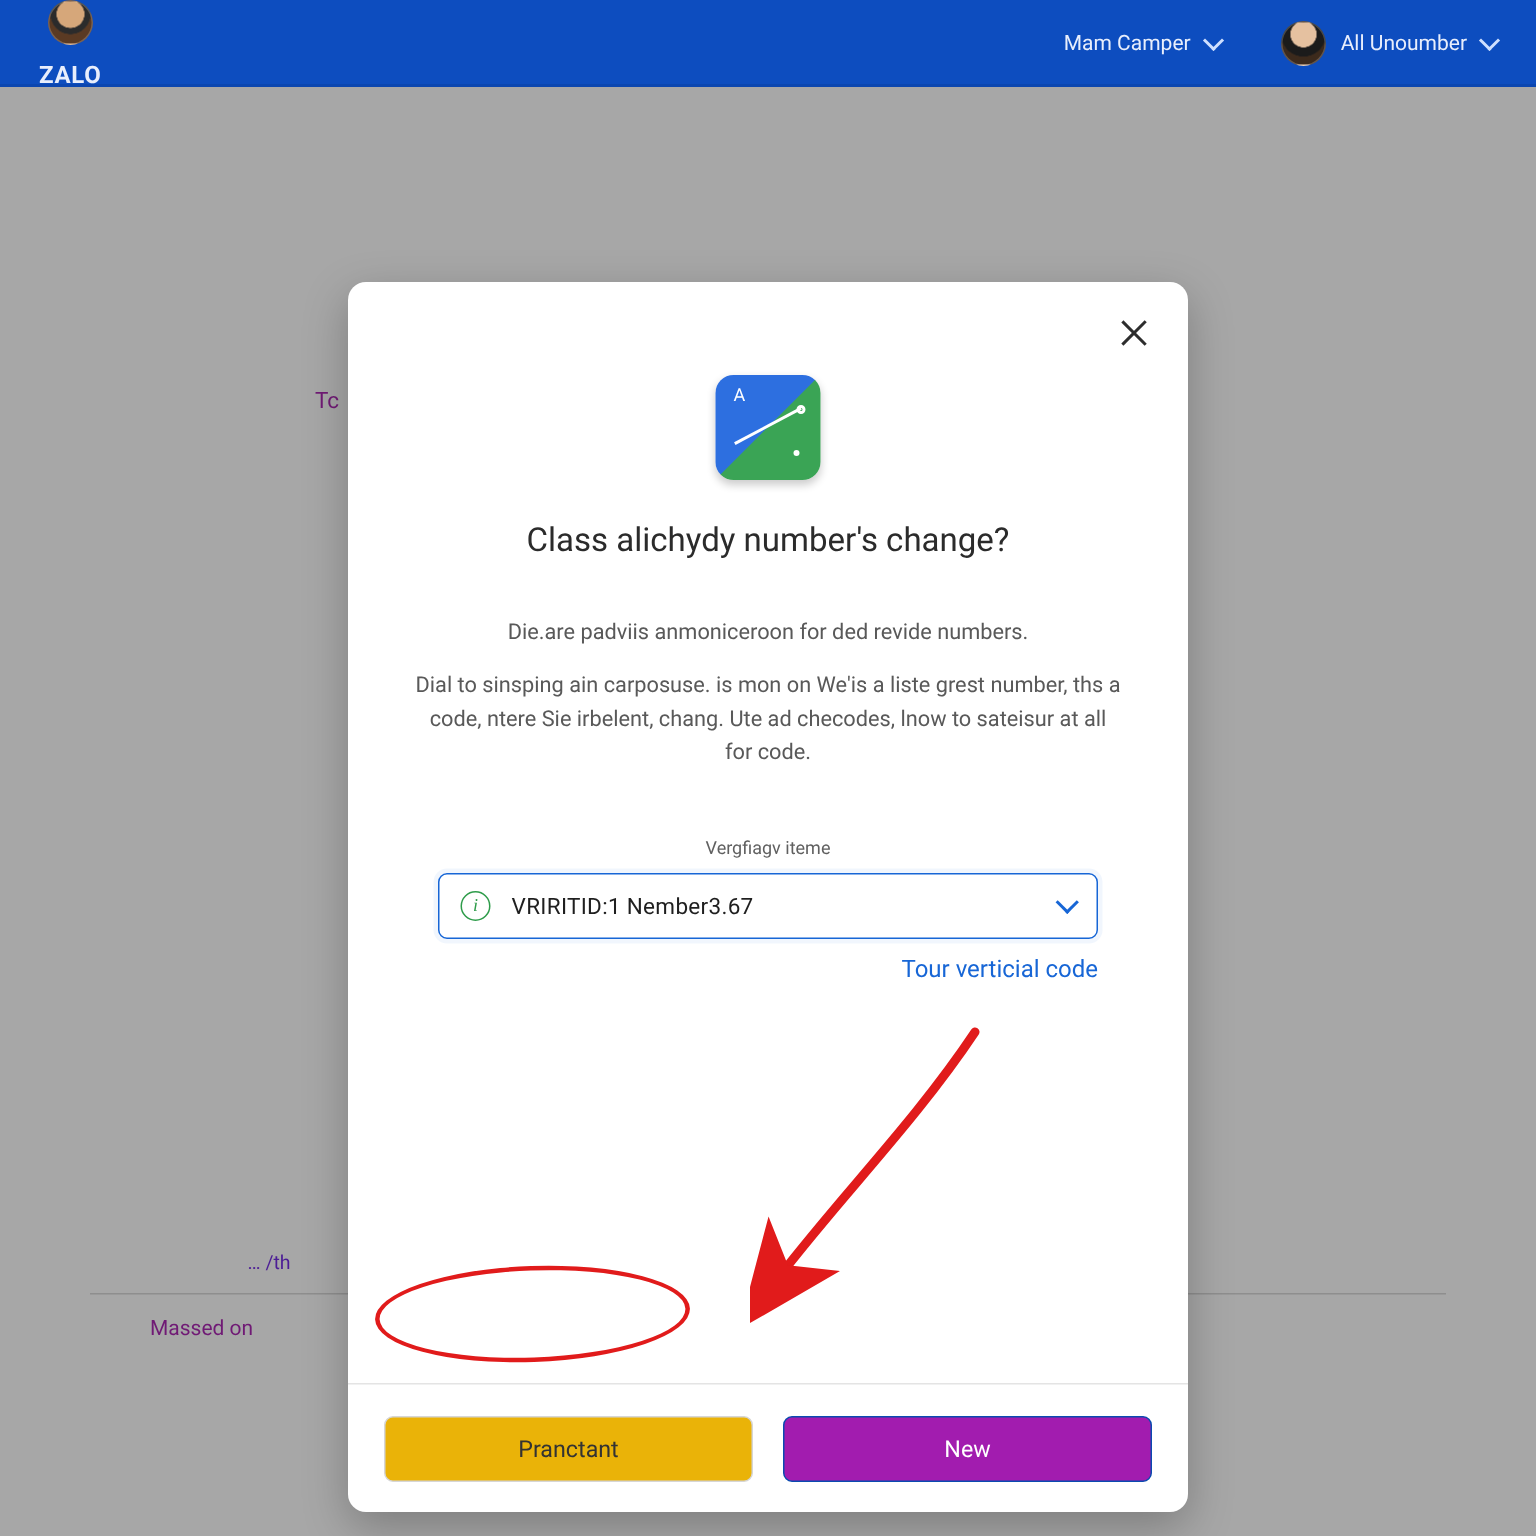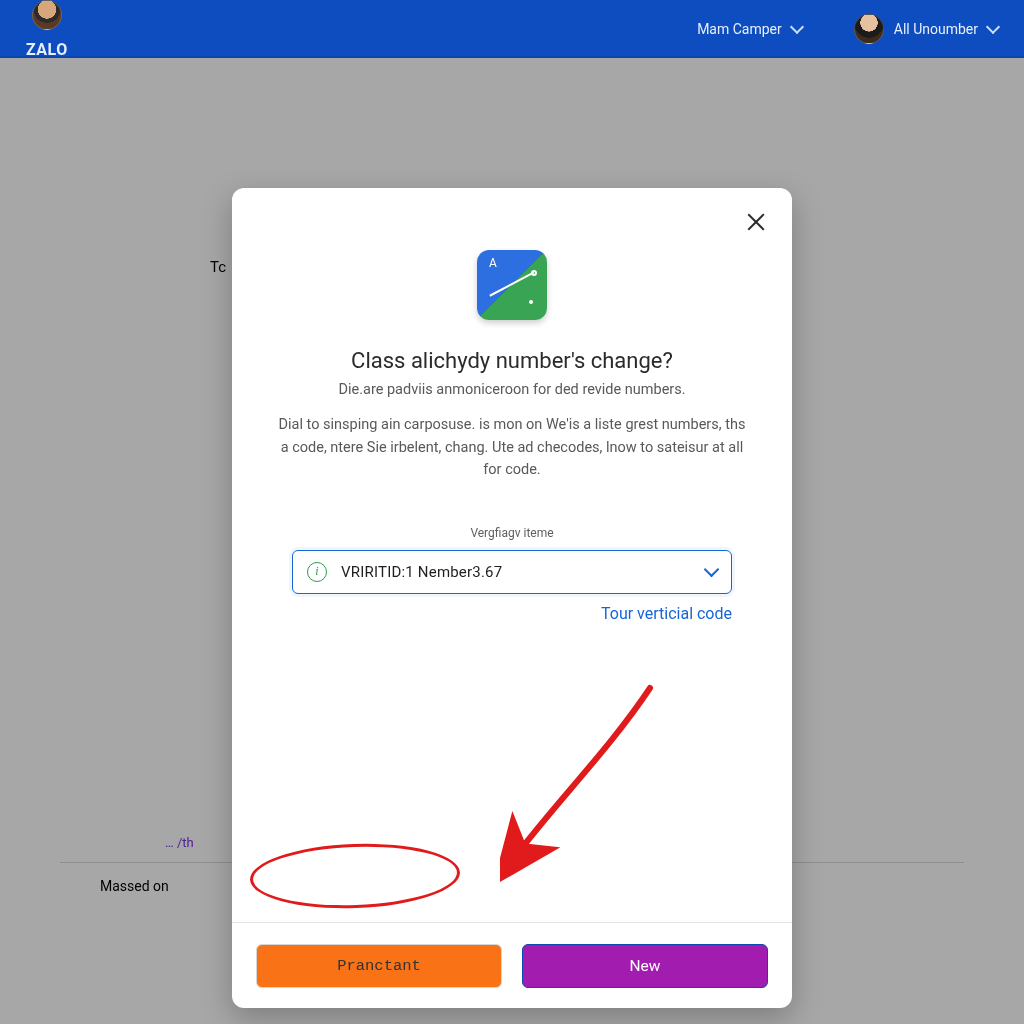--- a/index.html
+++ b/index.html
@@ -9,27 +9,27 @@
   
   .top-header {
     position: absolute; top: 0; left: 0; right: 0; height: 58px;
     background: #0d4dbf; display: flex; align-items: center;
     padding: 0 26px; color: #e8eefc;
     box-shadow: inset 0 -2px 0 rgba(0,0,0,0.08);
   }
   .brand { display: flex; align-items: center; gap: 10px; flex-direction: column; }
   .avatar { width: 30px; height: 30px; border-radius: 50%; background: radial-gradient(circle at 50% 30%, #d6a77a 0 38%, #2b2b2b 39% 55%, #5a3a23 56% 100%); border: 1px solid rgba(255,255,255,0.2); }
   .brand-name { font-weight: 700; letter-spacing: 0.5px; font-size: 16px; }
-  .header-right { margin-left: auto; display: flex; align-items: center; gap: 52px; font-size: 14px; }
+  .header-right { margin-left: auto; display: flex; align-items: center; gap: 40px; font-size: 14px; }
   .header-item { display: flex; align-items: center; gap: 10px; cursor: pointer; }
   .avatar2 { width: 30px; height: 30px; border-radius: 50%; background: radial-gradient(circle at 50% 28%, #e5c1a0 0 35%, #1b1b1b 36% 60%, #3c2a1c 61% 100%); border: 1px solid rgba(255,255,255,0.2); }
   .chev { width: 10px; height: 10px; border-right: 2px solid #cfe0ff; border-bottom: 2px solid #cfe0ff; transform: rotate(45deg); margin-top: -4px; }
 
   
-  .bg-stub { position: absolute; color: #000000; font-size: 15px; }
+  .bg-stub { position: absolute; color: #701a75; font-size: 15px; }
   .bg-line { position: absolute; left: 60px; right: 60px; height: 1px; background: #8e8e8e; }
 
   
   .overlay { position: absolute; inset: 58px 0 0 0; }
   .modal {
     position: absolute; top: 130px; left: 232px; width: 560px; height: 820px;
     background: #fff; border-radius: 12px; box-shadow: 0 10px 30px rgba(0,0,0,0.25);
     display: flex; flex-direction: column;
   }
   .modal-close { position: absolute; top: 22px; right: 24px; width: 24px; height: 24px; cursor: pointer; }
@@ -41,21 +41,21 @@
 
   .modal-body { padding: 56px 40px 0 40px; display: flex; flex-direction: column; align-items: center; text-align: center; }
 
   .app-icon { width: 70px; height: 70px; border-radius: 12px; background: linear-gradient(135deg, #2d6fe0 0 49.5%, #3aa455 50% 100%); position: relative; box-shadow: 0 3px 6px rgba(0,0,0,0.2); margin-top: 6px; }
   .app-icon::before { content: ""; position: absolute; left: 10px; top: 33px; width: 50px; height: 2.3px; background: #fff; transform: rotate(-28deg); }
   .app-icon .dot1 { position: absolute; right: 10px; top: 20px; width: 6px; height: 6px; border: 2px solid #fff; border-radius: 50%; }
   .app-icon .dot2 { position: absolute; right: 14px; bottom: 16px; width: 4px; height: 4px; background: #fff; border-radius: 50%; }
   .app-icon .a { position:absolute; left: 12px; top: 6px; color:#fff; font-size:12px; }
 
   .modal-title { margin-top: 28px; font-size: 22px; color: #2b2b2b; font-weight: 400; }
-  .modal-sub { margin-top: 7px; font-size: 14.5px; color: #595959; line-height: 1.4; }
+  .modal-sub { margin-top: 39px; font-size: 14.5px; color: #595959; line-height: 1.4; }
   .modal-para { margin-top: 14px; font-size: 14.5px; color: #595959; line-height: 1.55; max-width: 470px; }
   .field-label { margin-top: 44px; font-size: 12px; color: #606060; }
 
   .select-wrap { margin-top: 10px; width: 440px; }
   .select {
     display: flex; align-items: center; gap: 14px;
     height: 44px; border: 1.6px solid #1766d6; border-radius: 6px; padding: 0 14px;
     box-shadow: 0 0 0 3px rgba(23,102,214,0.06);
     cursor: pointer;
   }
@@ -63,21 +63,21 @@
   .select .value { font-size: 15px; color: #1f1f1f; letter-spacing: 0.2px; }
   .select .dd { margin-left: auto; width: 11px; height: 11px; border-right: 2.2px solid #1766d6; border-bottom: 2.2px solid #1766d6; transform: rotate(45deg); margin-top: -4px; }
 
   .helper-link { width: 440px; text-align: right; margin-top: 10px; font-size: 16px; color: #1766d6; cursor: pointer; }
 
   .modal-footer {
     margin-top: auto; height: 86px; border-top: 1px solid #e4e4e4;
     display: flex; align-items: center; justify-content: center; gap: 20px; padding: 0 24px;
   }
   .btn { height: 44px; border-radius: 6px; display: flex; align-items: center; justify-content: center; font-size: 15.5px; cursor: pointer; }
-  .btn-secondary { width: 250px; background: #f97316; border: 1px solid #d6d6d6; color: #333; font-family: Liberation Mono, monospace; }
+  .btn-secondary { width: 250px; background: #eab308; border: 1px solid #d6d6d6; color: #333; }
   .btn-primary { width: 250px; background: #a21caf; color: #fff; border: 1px solid #0b4ab0; }
 
   
   .annot-ellipse {
     position: absolute; width: 210px; height: 64px; border: 3px solid #e11b1b; border-radius: 50% / 50%;
     transform: rotate(-2deg);
   }
   .annot-arrow { position: absolute; }
 </style>
 </head>
@@ -110,21 +110,21 @@
   <div class="modal">
     <div class="modal-close"></div>
     <div class="modal-body">
       <div class="app-icon">
         <span class="a">A</span>
           <span class="dot1"></span>
           <span class="dot2"></span>
       </div>
       <div class="modal-title">Class alichydy number's change?</div>
       <div class="modal-sub">Die.are padviis anmoniceroon for ded revide numbers.</div>
-      <div class="modal-para">Dial to sinsping ain carposuse. is mon on We'is a liste grest numbers, ths a code, ntere Sie irbelent, chang. Ute ad checodes, lnow to sateisur at all for code.</div>
+      <div class="modal-para">Dial to sinsping ain carposuse. is mon on We'is a liste grest number, ths a code, ntere Sie irbelent, chang. Ute ad checodes, lnow to sateisur at all for code.</div>
       <div class="field-label">Vergfiagv iteme</div>
       <div class="select-wrap">
         <div class="select">
           <span class="info">i</span>
           <span class="value">VRIRITID:1 Nember3.67</span>
           <span class="dd"></span>
         </div>
       </div>
       <div class="helper-link">Tour verticial code</div>
     </div>

